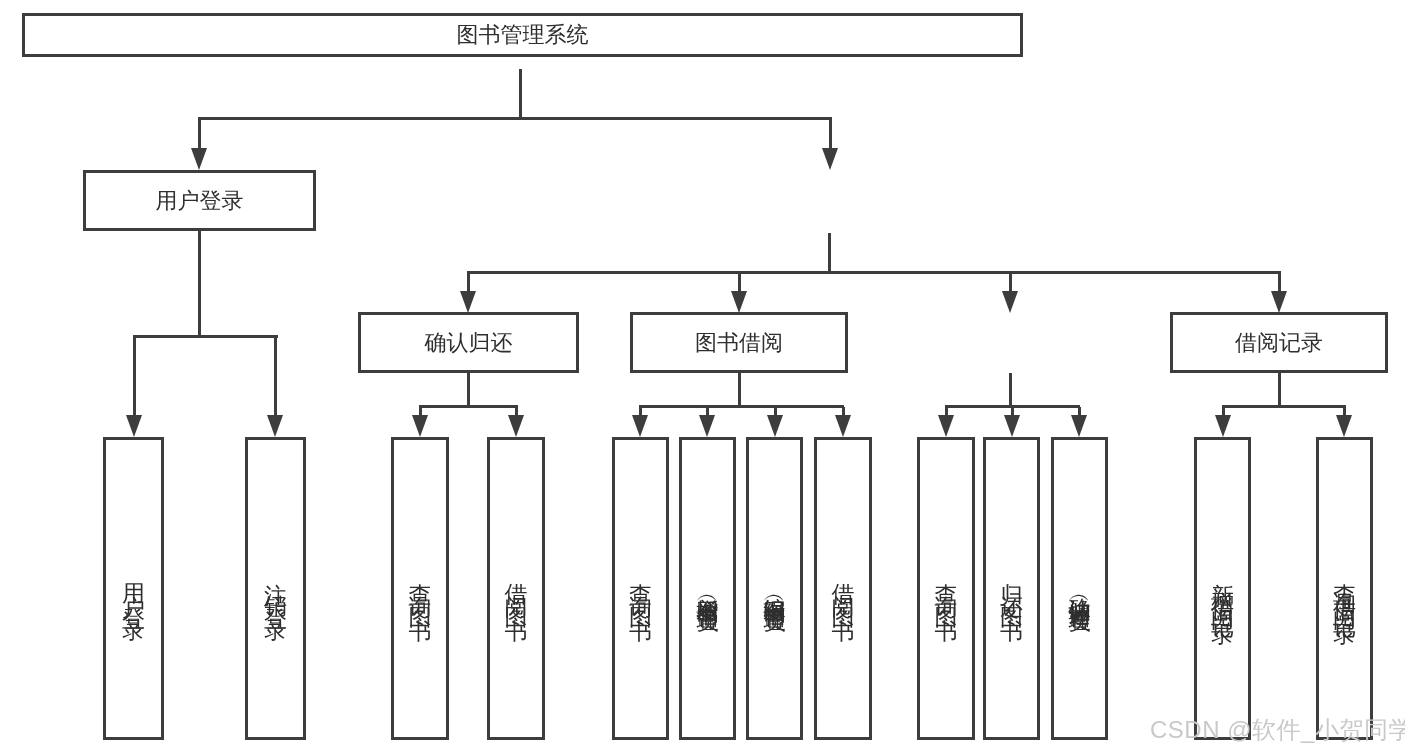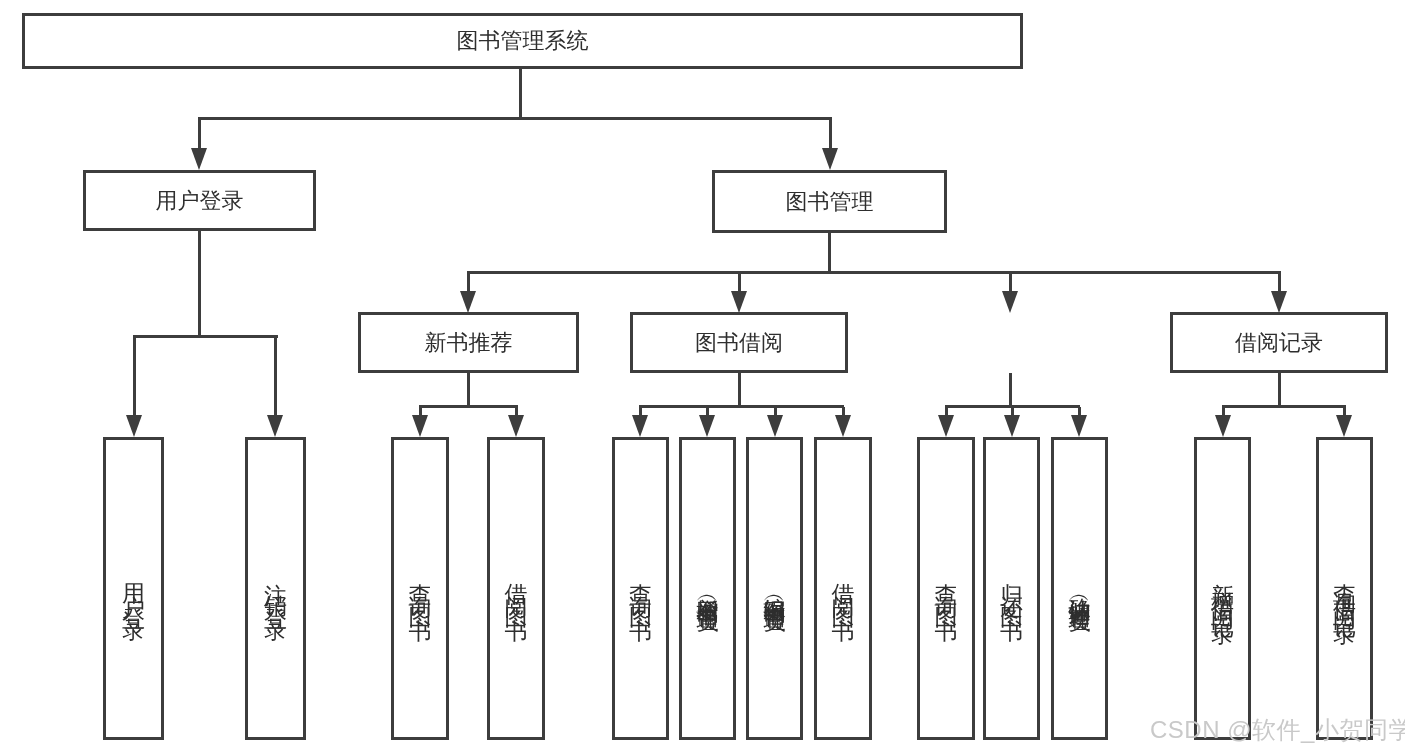--- a/index.html
+++ b/index.html
@@ -27,51 +27,50 @@
   .watermark{
     position:absolute;left:1150px;top:714px;z-index:10;
     font-size:24px;color:#c9c9c9;letter-spacing:0.5px;white-space:nowrap;
   }
 </style>
 </head>
 <body>
 
 <div class="canvas">
 
-  <div class="box" style="left:22px;top:13px;width:1001px;height:56px;font-family:Liberation Serif, serif;">图书管理系统</div>
+  <div class="box" style="left:22px;top:13px;width:1001px;height:44px;font-family:Liberation Serif, serif;">图书管理系统</div>
 
   <div class="vline" style="left:519px;top:69px;width:3px;height:49px;"></div>
   <div class="hline" style="left:198px;top:117px;width:634px;height:3px;"></div>
   <div class="vline" style="left:198px;top:119px;width:3px;height:33px;"></div>
   <div class="arrow" style="left:191px;top:148px;"></div>
   <div class="vline" style="left:829px;top:119px;width:3px;height:33px;"></div>
   <div class="arrow" style="left:822px;top:148px;"></div>
 
   <div class="box" style="left:83px;top:170px;width:233px;height:61px;">用户登录</div>
-  <div class="box" style="left:712px;top:170px;width:235px;height:63px;">图书管理</div>
 
   <div class="vline" style="left:198px;top:231px;width:3px;height:106px;"></div>
   <div class="hline" style="left:133px;top:335px;width:145px;height:3px;"></div>
   <div class="vline" style="left:133px;top:337px;width:3px;height:80px;"></div>
   <div class="arrow" style="left:126px;top:415px;"></div>
   <div class="vline" style="left:274px;top:337px;width:3px;height:80px;"></div>
   <div class="arrow" style="left:267px;top:415px;"></div>
 
   <div class="vline" style="left:828px;top:233px;width:3px;height:40px;"></div>
   <div class="hline" style="left:467px;top:271px;width:814px;height:3px;"></div>
   <div class="vline" style="left:467px;top:273px;width:3px;height:20px;"></div>
   <div class="arrow" style="left:460px;top:291px;"></div>
   <div class="vline" style="left:738px;top:273px;width:3px;height:20px;"></div>
   <div class="arrow" style="left:731px;top:291px;"></div>
   <div class="vline" style="left:1009px;top:273px;width:3px;height:20px;"></div>
   <div class="arrow" style="left:1002px;top:291px;"></div>
   <div class="vline" style="left:1278px;top:273px;width:3px;height:20px;"></div>
   <div class="arrow" style="left:1271px;top:291px;"></div>
 
-  <div class="box" style="left:358px;top:312px;width:221px;height:61px;">新书推荐</div>
+  <div class="box" style="left:358px;top:312px;width:221px;height:61px;">确认归还</div>
   <div class="box" style="left:630px;top:312px;width:218px;height:61px;">图书借阅</div>
   <div class="box" style="left:1170px;top:312px;width:218px;height:61px;">借阅记录</div>
 
   <div class="vline" style="left:467px;top:373px;width:3px;height:34px;"></div>
   <div class="hline" style="left:419px;top:405px;width:99px;height:3px;"></div>
   <div class="vline" style="left:419px;top:407px;width:3px;height:10px;"></div>
   <div class="arrow" style="left:412px;top:415px;"></div>
   <div class="vline" style="left:515px;top:407px;width:3px;height:10px;"></div>
   <div class="arrow" style="left:508px;top:415px;"></div>
 

